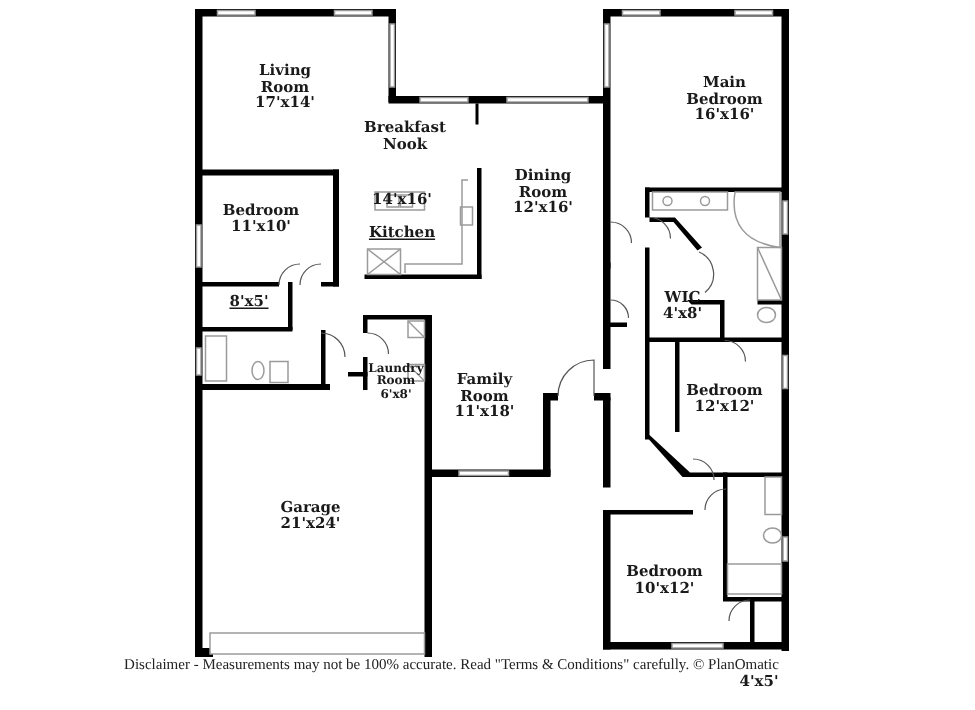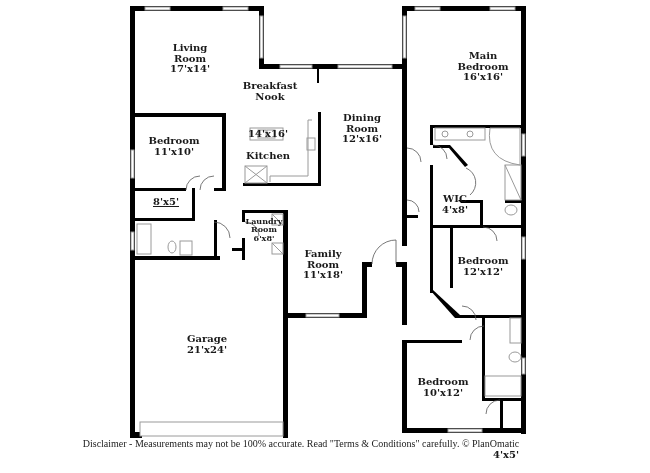--- a/index.html
+++ b/index.html
@@ -166,41 +166,41 @@
   <span>Room</span>
   <span>17'x14'</span>
 </div>
 <div class="lbl f10" style="left:270px; top:81px;">
   <span>Breakfast</span>
   <span>Nook</span>
 </div>
 <div class="lbl f10" style="left:268px; top:114px;margin-top:15px;">
   <span>14'x16'</span>
 </div>
-<div class="lbl f10" style="left:268px; top:151px;">
+<div class="lbl f10" style="left:268px; top:151px;text-decoration:underline;">
   <span>Kitchen</span>
 </div>
 <div class="lbl f10" style="left:362px; top:113px;">
   <span>Dining</span>
   <span>Room</span>
   <span>12'x16'</span>
 </div>
 <div class="lbl f10" style="left:460px; top:51px;margin-left:23px;">
   <span>Main</span>
   <span>Bedroom</span>
   <span>16'x16'</span>
 </div>
 <div class="lbl f10" style="left:174px; top:136px;">
   <span>Bedroom</span>
   <span>11'x10'</span>
 </div>
 <div class="lbl f10" style="left:166px; top:197px;text-decoration:underline;">
   <span>8'x5'</span>
 </div>
-<div class="lbl f8" style="left:264px; top:217px;">
+<div class="lbl f8" style="left:264px; top:241px;">
   <span>Laundry</span>
   <span>Room</span>
   <span>6'x8'</span>
 </div>
 <div class="lbl f10" style="left:323px; top:249px;">
   <span>Family</span>
   <span>Room</span>
   <span>11'x18'</span>
 </div>
 <div class="lbl f10" style="left:455px; top:194px;">

